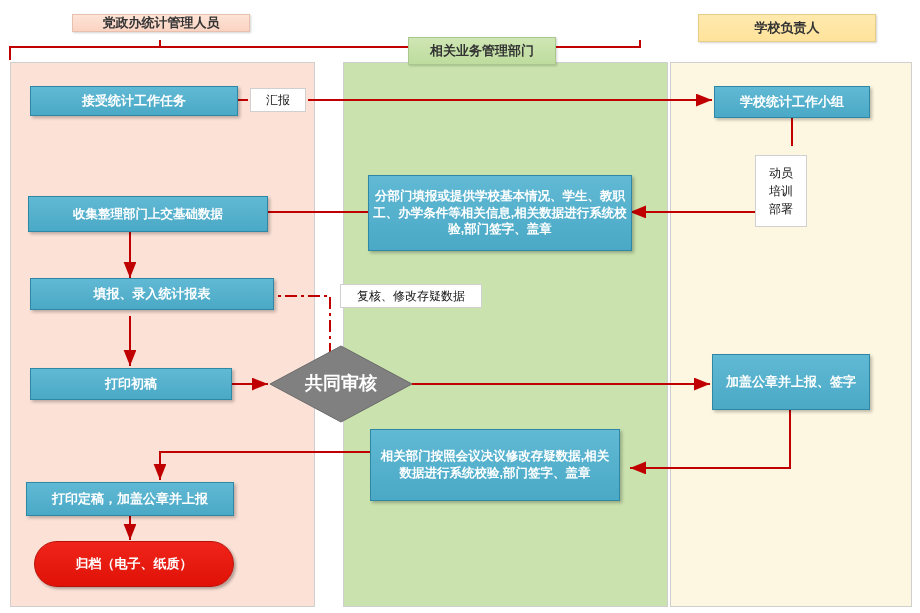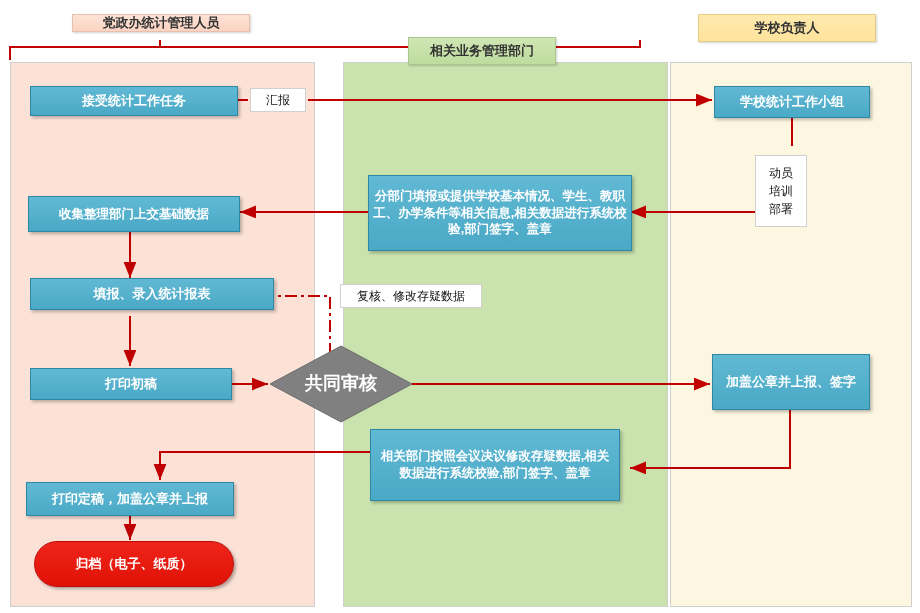--- a/index.html
+++ b/index.html
@@ -111,21 +111,21 @@
     <span>相关业务管理部门</span>
   </div>
   <div class="abs lane-head yellow" style="left:698px;top:14px;width:178px;height:28px;">
     <span>学校负责人</span>
   </div>
 
   <div class="abs node" style="left:30px;top:86px;width:208px;height:30px;">
     <span>接受统计工作任务</span>
   </div>
 
-  <div class="abs node multiline" style="left:28px;top:196px;width:212px;height:36px;text-align:center;">
+  <div class="abs node multiline" style="left:28px;top:196px;width:240px;height:36px;text-align:center;">
     <span>收集整理部门上交基础数据</span>
   </div>
 
   <div class="abs node" style="left:30px;top:278px;width:244px;height:32px;">
     <span>填报、录入统计报表</span>
   </div>
 
   <div class="abs node" style="left:30px;top:368px;width:202px;height:32px;">
     <span>打印初稿</span>
   </div>

